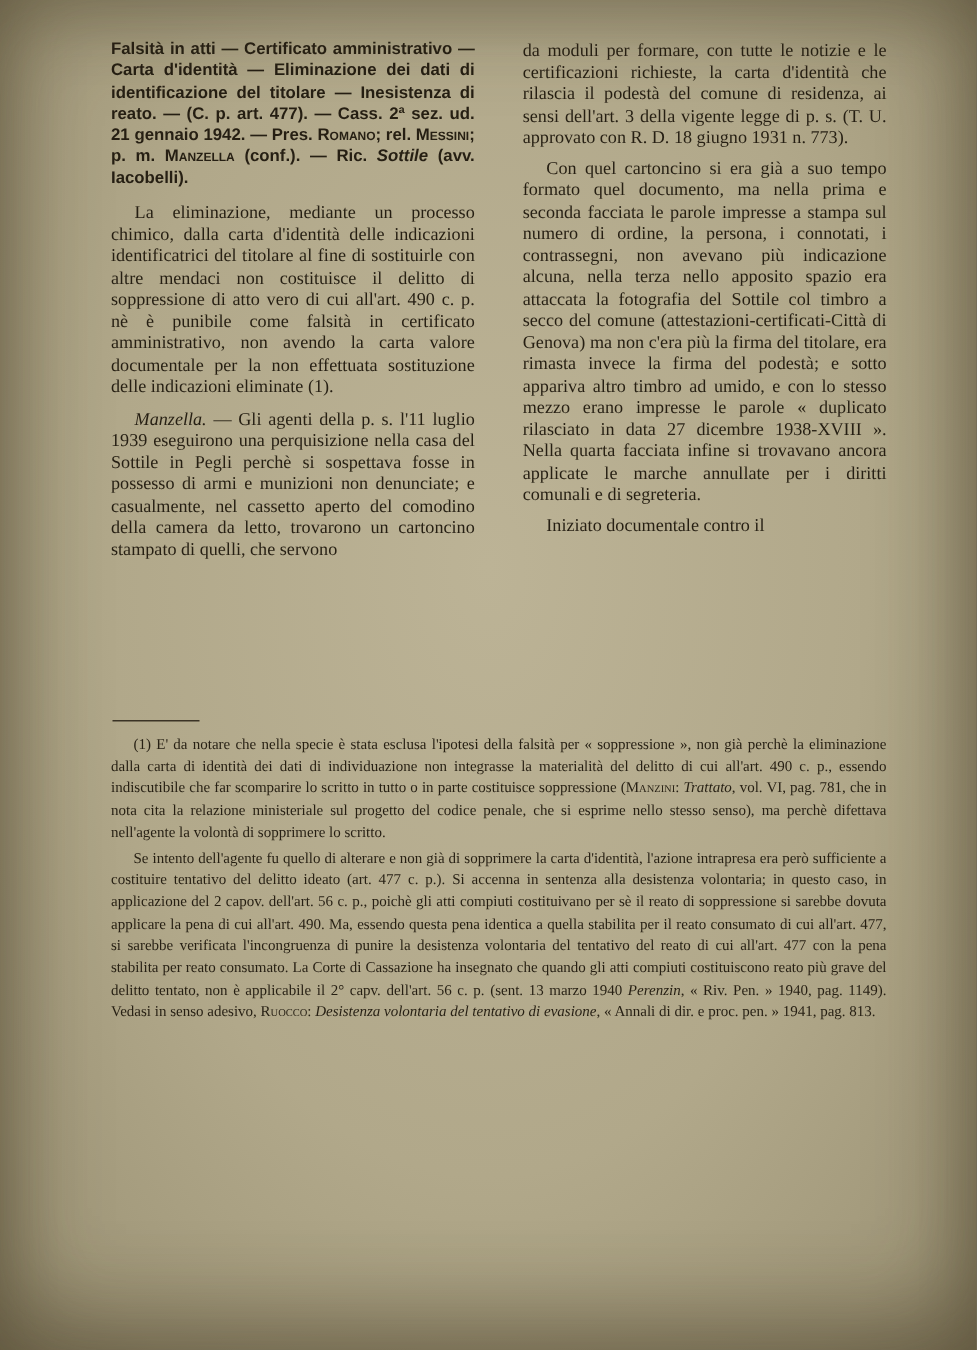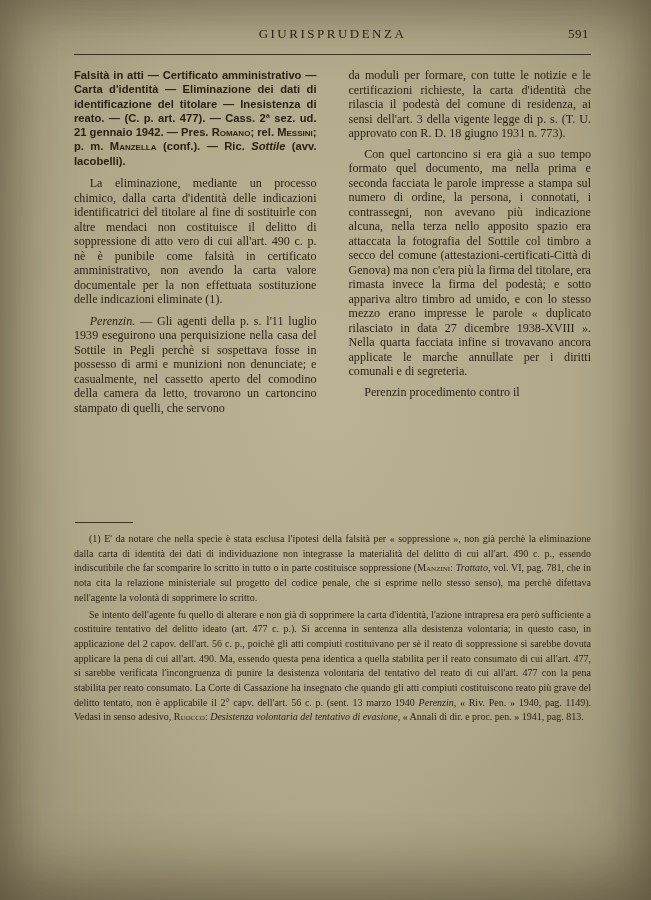--- a/index.html
+++ b/index.html
@@ -92,43 +92,39 @@
     text-align: justify;
   }
   .footnote p { text-indent: 1.5em; margin-bottom: 2px; }
   .it { font-style: italic; }
 </style>
 </head>
 <body>
 
 <div class="page">
 
-  <div class="header">
-    <div class="header-title">GIURISPRUDENZA</div>
-    <div class="page-number">591</div>
-  </div>
 
   <div class="columns">
 
     <div class="col">
       <p class="headnote">
         <span>Falsità in atti — Certificato amministrativo — Carta d'identità — Eliminazione dei dati di identificazione del titolare — Inesistenza di reato. —</span><span class="roman"> (C. p. art. 477). — Cass. 2ª sez. ud. 21 gennaio 1942. — Pres. </span><span class="sc">Romano</span><span>; rel. </span><span class="sc">Messini</span><span>; p. m. </span><span class="sc">Manzella</span><span> (conf.). — Ric. </span><span class="it">Sottile</span><span> (avv. Iacobelli).</span>
       </p>
 
       <p class="massima">La eliminazione, mediante un processo chimico, dalla carta d'identità delle indicazioni identificatrici del titolare al fine di sostituirle con altre mendaci non costituisce il delitto di soppressione di atto vero di cui all'art. 490 c. p. nè è punibile come falsità in certificato amministrativo, non avendo la carta valore documentale per la non effettuata sostituzione delle indicazioni eliminate (1).</p>
 
       <p class="body-par">
-        <span class="it">Perenzin.</span><span> — Gli agenti della p. s. l'11 luglio 1939 eseguirono una perquisizione nella casa del Sottile in Pegli perchè si sospettava fosse in possesso di armi e munizioni non denunciate; e casualmente, nel cassetto aperto del comodino della camera da letto, trovarono un cartoncino stampato di quelli, che servono</span>
+        <span class="it">Manzella.</span><span> — Gli agenti della p. s. l'11 luglio 1939 eseguirono una perquisizione nella casa del Sottile in Pegli perchè si sospettava fosse in possesso di armi e munizioni non denunciate; e casualmente, nel cassetto aperto del comodino della camera da letto, trovarono un cartoncino stampato di quelli, che servono</span>
       </p>
     </div>
 
     <div class="col">
       <p class="body-par no-indent">da moduli per formare, con tutte le notizie e le certificazioni richieste, la carta d'identità che rilascia il podestà del comune di residenza, ai sensi dell'art. 3 della vigente legge di p. s. (T. U. approvato con R. D. 18 giugno 1931 n. 773).</p>
       <p class="body-par">Con quel cartoncino si era già a suo tempo formato quel documento, ma nella prima e seconda facciata le parole impresse a stampa sul numero di ordine, la persona, i connotati, i contrassegni, non avevano più indicazione alcuna, nella terza nello apposito spazio era attaccata la fotografia del Sottile col timbro a secco del comune (attestazioni-certificati-Città di Genova) ma non c'era più la firma del titolare, era rimasta invece la firma del podestà; e sotto appariva altro timbro ad umido, e con lo stesso mezzo erano impresse le parole « duplicato rilasciato in data 27 dicembre 1938-XVIII ». Nella quarta facciata infine si trovavano ancora applicate le marche annullate per i diritti comunali e di segreteria.</p>
-      <p class="body-par">Perenzin procedimento contro il</p>
+      <p class="body-par">Iniziato documentale contro il</p>
     </div>
 
   </div>
 
   <hr class="footnote-rule">
 
   <div class="footnote">
     <p>
       <span>(1) E' da notare che nella specie è stata esclusa l'ipotesi della falsità per « soppressione », non già perchè la eliminazione dalla carta di identità dei dati di individuazione non integrasse la materialità del delitto di cui all'art. 490 c. p., essendo indiscutibile che far scomparire lo scritto in tutto o in parte costituisce soppressione (</span><span class="sc">Manzini</span><span>: </span><span class="it">Trattato</span><span>, vol. VI, pag. 781, che in nota cita la relazione ministeriale sul progetto del codice penale, che si esprime nello stesso senso), ma perchè difettava nell'agente la volontà di sopprimere lo scritto.</span>
     </p>

